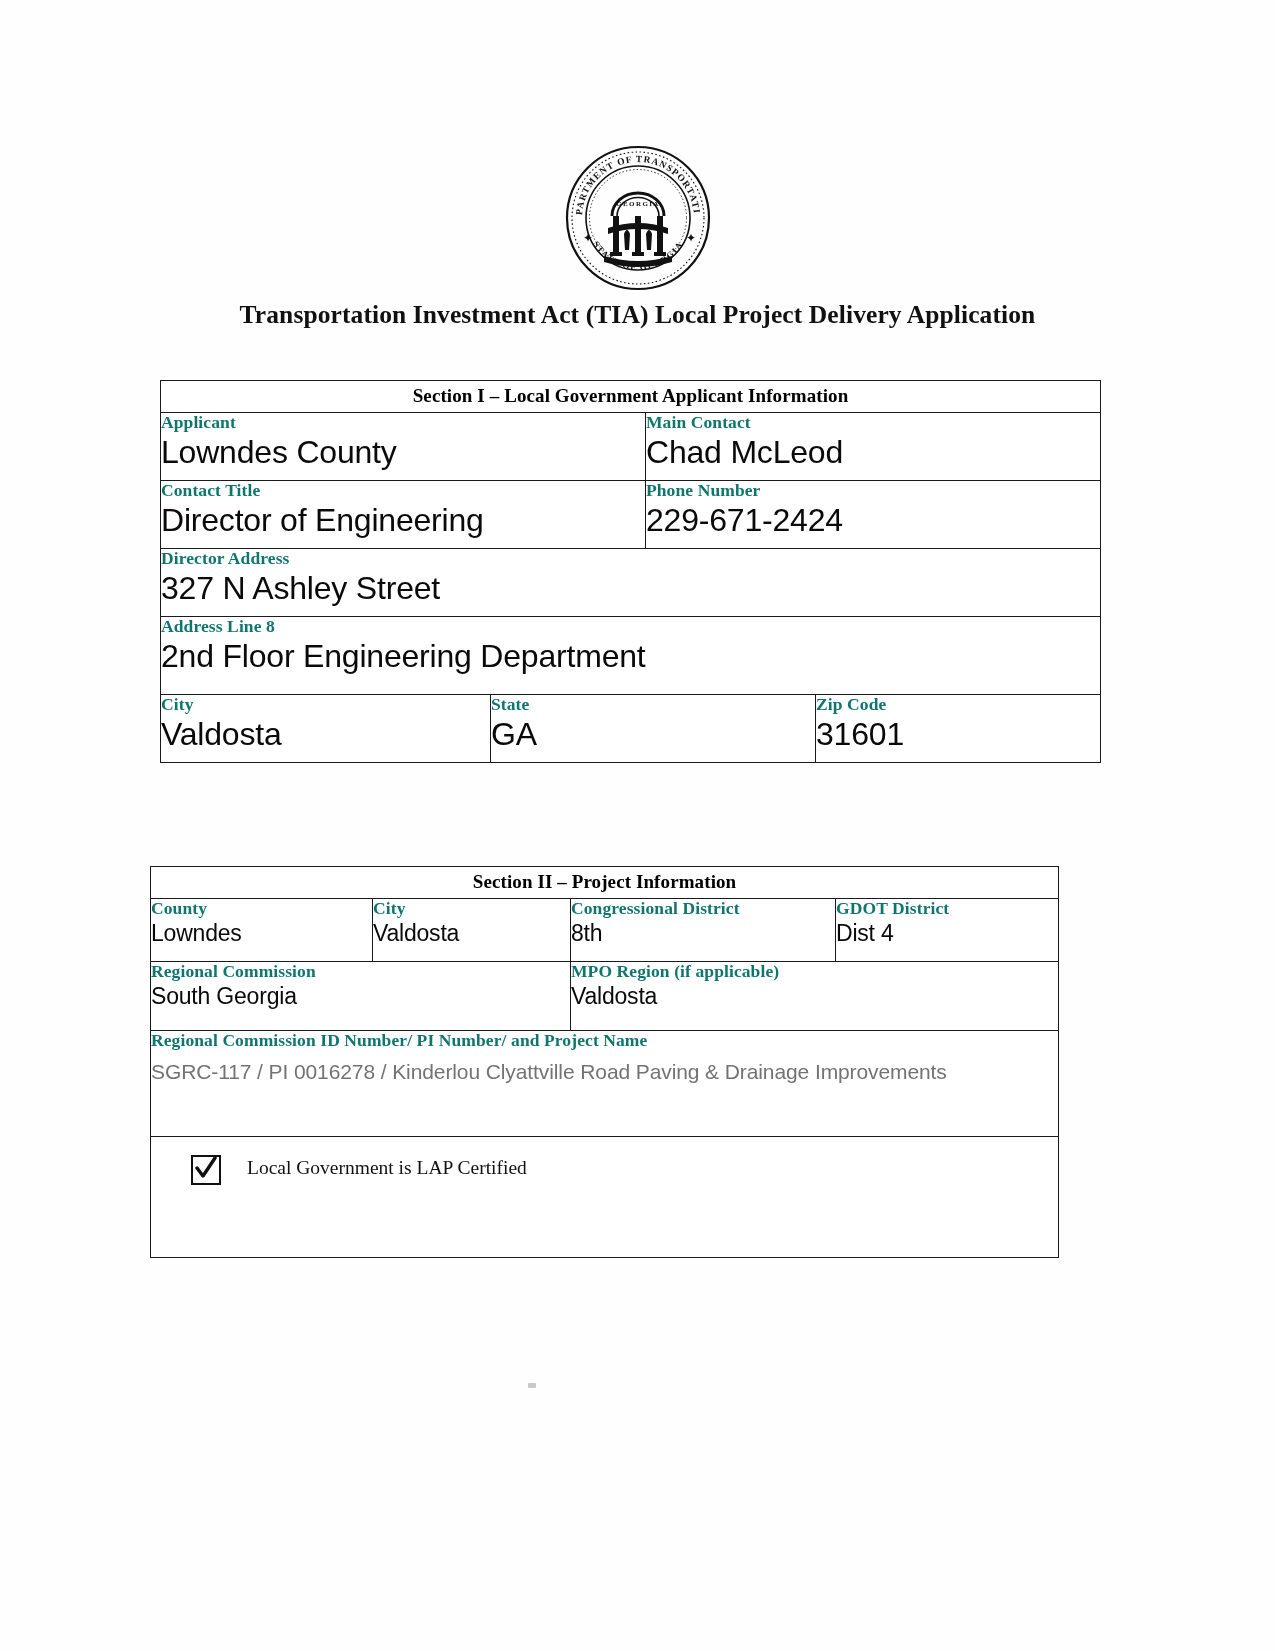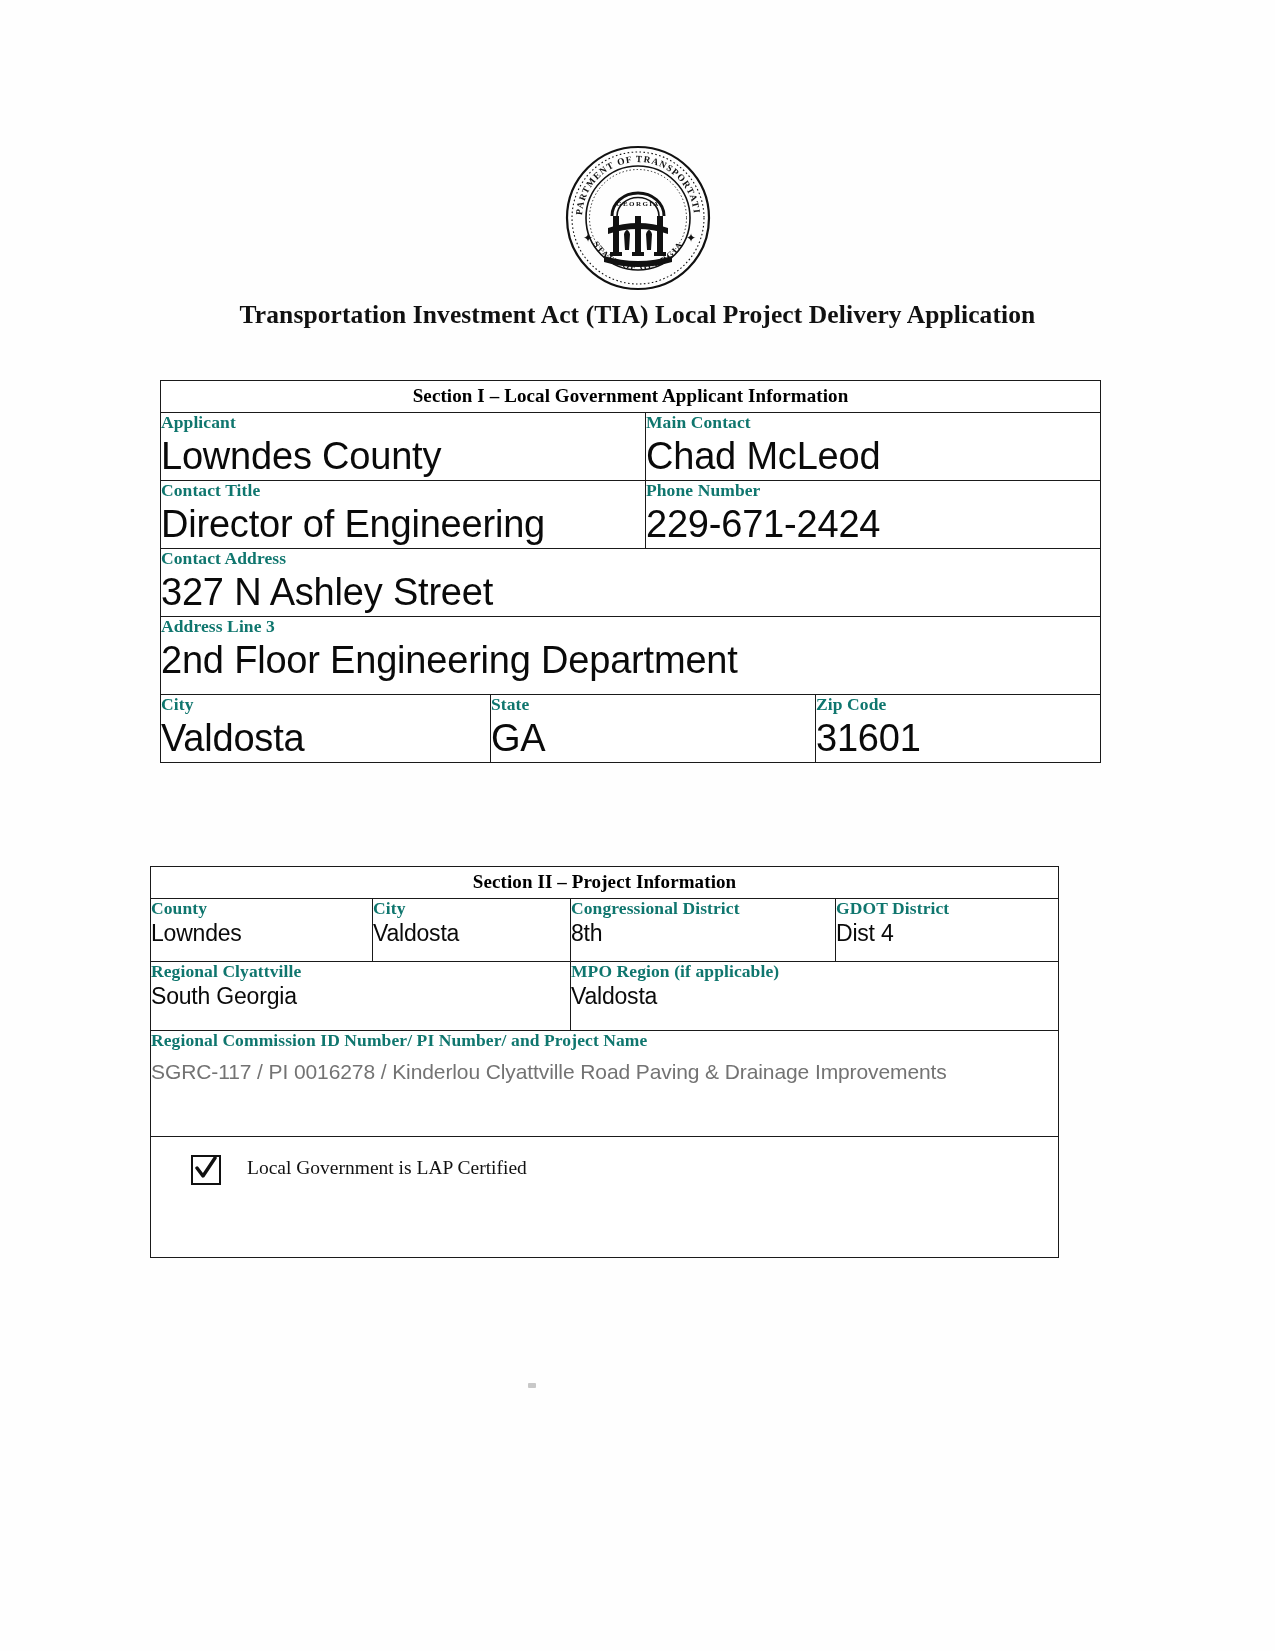--- a/index.html
+++ b/index.html
@@ -77,21 +77,21 @@
     font-weight: bold;
     font-size: 17.5px;
     line-height: 1.12;
     display: block;
     letter-spacing: 0.1px;
     color: #0f766e;
   }
   .val {
     font-family: "Liberation Sans", sans-serif;
     font-weight: normal;
-    font-size: 38px;
+    font-size: 32px;
     line-height: 1.16;
     display: block;
     margin-top: 1px;
     letter-spacing: -0.2px;
     color: #0a0a0a;
   }
   .val-sm {
     font-size: 23px;
   }
   .val-proj {
@@ -239,27 +239,27 @@
           <span class="lbl">Contact Title</span>
           <span class="val">Director of Engineering</span>
         </td>
         <td class="cell r-val" colspan="2">
           <span class="lbl">Phone Number</span>
           <span class="val">229-671-2424</span>
         </td>
       </tr>
       <tr>
         <td class="cell r-val" colspan="4">
-          <span class="lbl">Contact Address</span>
+          <span class="lbl">Director Address</span>
           <span class="val">327 N Ashley Street</span>
         </td>
       </tr>
       <tr>
         <td class="cell r-val-tall" colspan="4">
-          <span class="lbl">Address Line 3</span>
+          <span class="lbl">Address Line 8</span>
           <span class="val">2nd Floor Engineering Department</span>
         </td>
       </tr>
       <tr>
         <td class="cell r-val">
           <span class="lbl">City</span>
           <span class="val">Valdosta</span>
         </td>
         <td class="cell r-val" colspan="2">
           <span class="lbl">State</span>
@@ -297,21 +297,21 @@
           <span class="lbl">Congressional District</span>
           <span class="val val-sm">8th</span>
         </td>
         <td class="cell">
           <span class="lbl">GDOT District</span>
           <span class="val val-sm">Dist 4</span>
         </td>
       </tr>
       <tr>
         <td class="cell" colspan="2" style="height:68px">
-          <span class="lbl">Regional Clyattville</span>
+          <span class="lbl">Regional Commission</span>
           <span class="val val-sm">South Georgia</span>
         </td>
         <td class="cell" colspan="2">
           <span class="lbl">MPO Region (if applicable)</span>
           <span class="val val-sm">Valdosta</span>
         </td>
       </tr>
       <tr>
         <td class="cell proj-name-cell" colspan="4">
           <span class="lbl">Regional Commission ID Number/ PI Number/ and Project Name</span>

